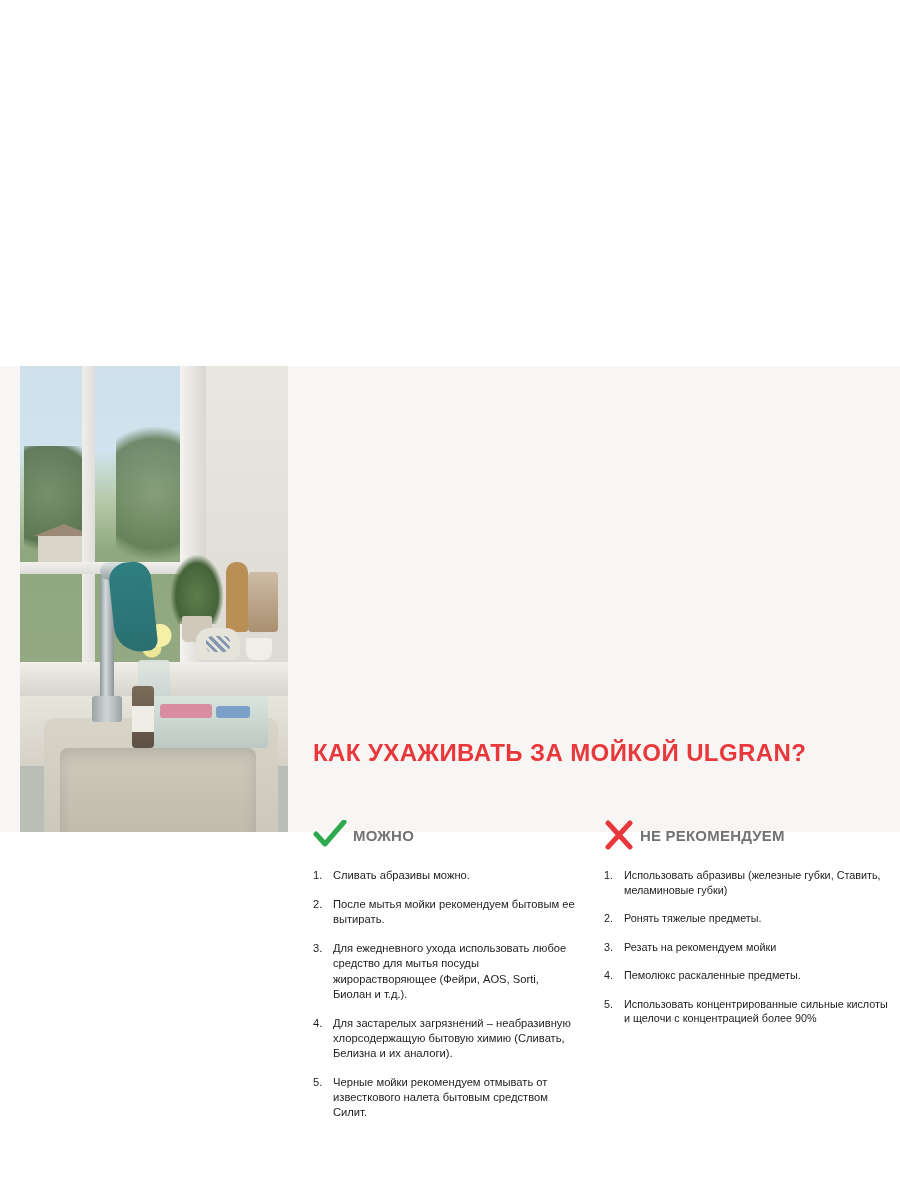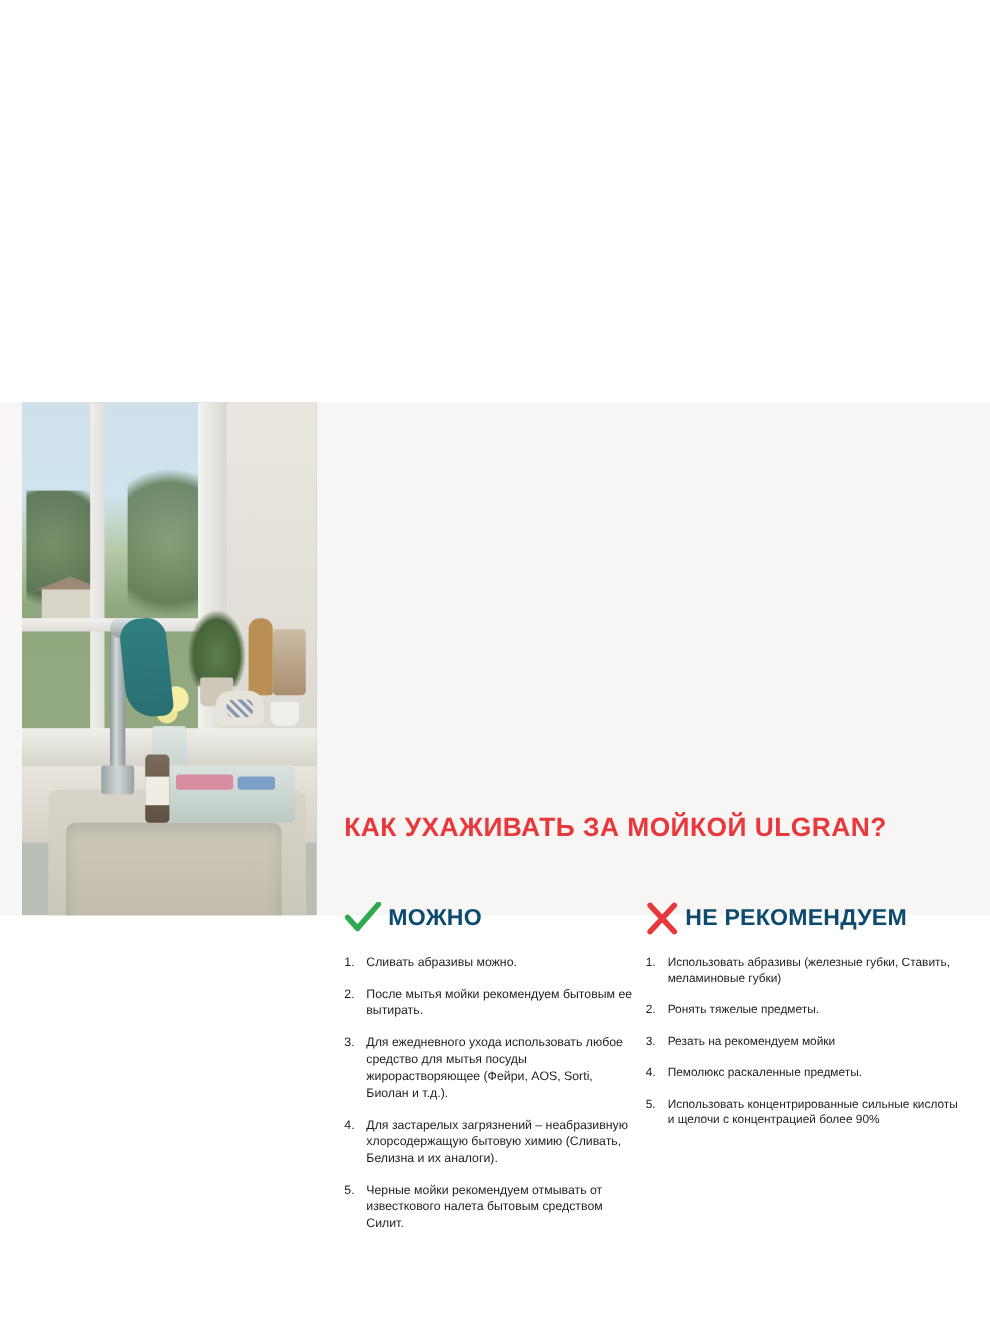--- a/index.html
+++ b/index.html
@@ -199,34 +199,34 @@
     font-size: 24px;
     font-weight: bold;
     color: #e8383c;
     letter-spacing: .4px;
     white-space: nowrap;
   }
 
   
   .col { position: absolute; }
   #col-allowed { left: 313px; top: 452px; width: 265px; }
-  #col-not     { left: 587px; top: 452px; width: 290px; }
+  #col-not     { left: 604px; top: 452px; width: 290px; }
 
   .col-head {
     display: flex;
     align-items: center;
     gap: 6px;
     height: 34px;
     margin-bottom: 16px;
   }
   .col-head .mark { flex: 0 0 auto; line-height: 0; }
   .col-head .ttl {
-    font-size: 21px;
+    font-size: 15px;
     font-weight: bold;
-    color: #0c4a6e;
+    color: #737373;
     letter-spacing: .2px;
   }
 
   ol.items {
     margin: 0;
     padding: 0;
     list-style: none;
   }
   ol.items li {
     display: flex;

